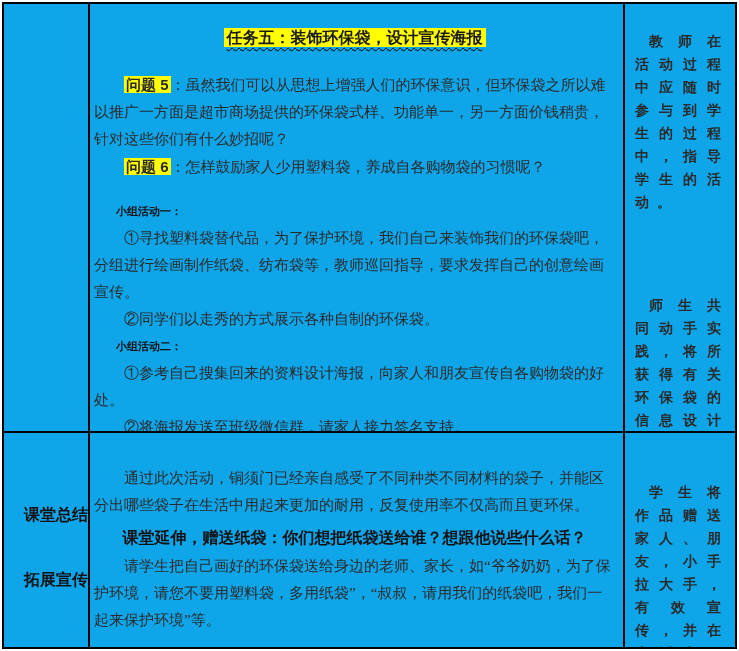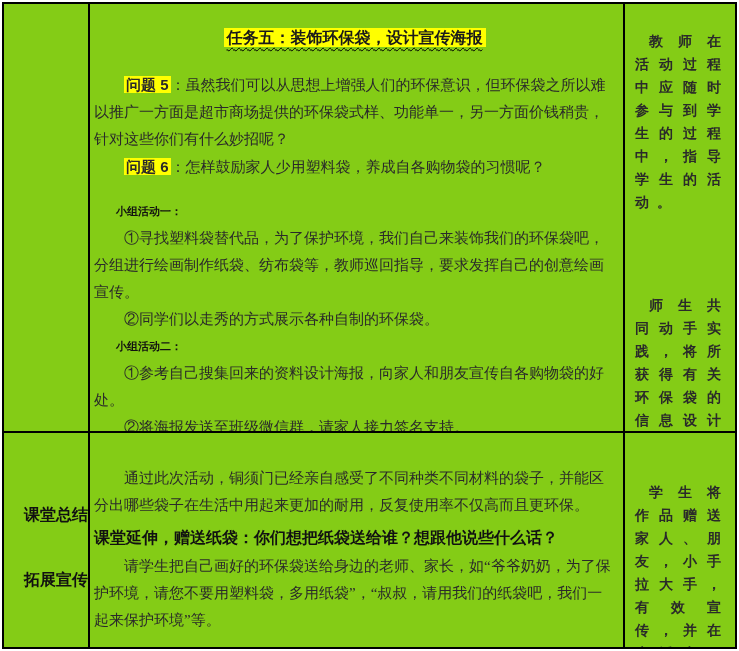--- a/index.html
+++ b/index.html
@@ -6,21 +6,21 @@
   html, body { width: 739px; height: 651px; background: #ffffff; }
   body { font-family: "Liberation Serif", "DejaVu Serif", serif; color: #2a2a2a; }
 
   .lesson-table {
     position: absolute; left: 2px; top: 2px;
     width: 735px; height: 647px;
     border: 2px solid #000;
     display: grid;
     grid-template-columns: 86px 1fr 110px;
     grid-template-rows: 429px 1fr;
-    background: #84cc16;
+    background: #0ea5e9;
   }
   .cell { overflow: hidden; }
   .b-right { border-right: 2px solid #000; }
   .b-bottom { border-bottom: 2px solid #000; }
 
   
   .mid-top { padding: 20px 8px 0 4px; font-size: 15px; line-height: 27px; }
   .task-title { text-align: center; margin-bottom: 19px; }
   .task-title .hl-title {
     font-family: "Liberation Sans", "DejaVu Sans", sans-serif;
@@ -53,20 +53,21 @@
   .left-bot .lbl {
     font-family: "Liberation Sans", "DejaVu Sans", sans-serif;
     font-weight: bold; font-size: 16px; color: #111;
     display: block;
   }
   .left-bot .lbl + .lbl { margin-top: 44px; }
 
   
   .mid-bot { padding: 32px 8px 0 4px; font-size: 15px; line-height: 27px; }
   .ext-title {
+    text-align: center;
     font-family: "Liberation Sans", "DejaVu Sans", sans-serif;
     font-weight: bold; font-size: 16px; color: #111;
     margin: 5px 0 2px 0;
   }
 </style>
 </head>
 <body>
 
 <div class="lesson-table">
 

